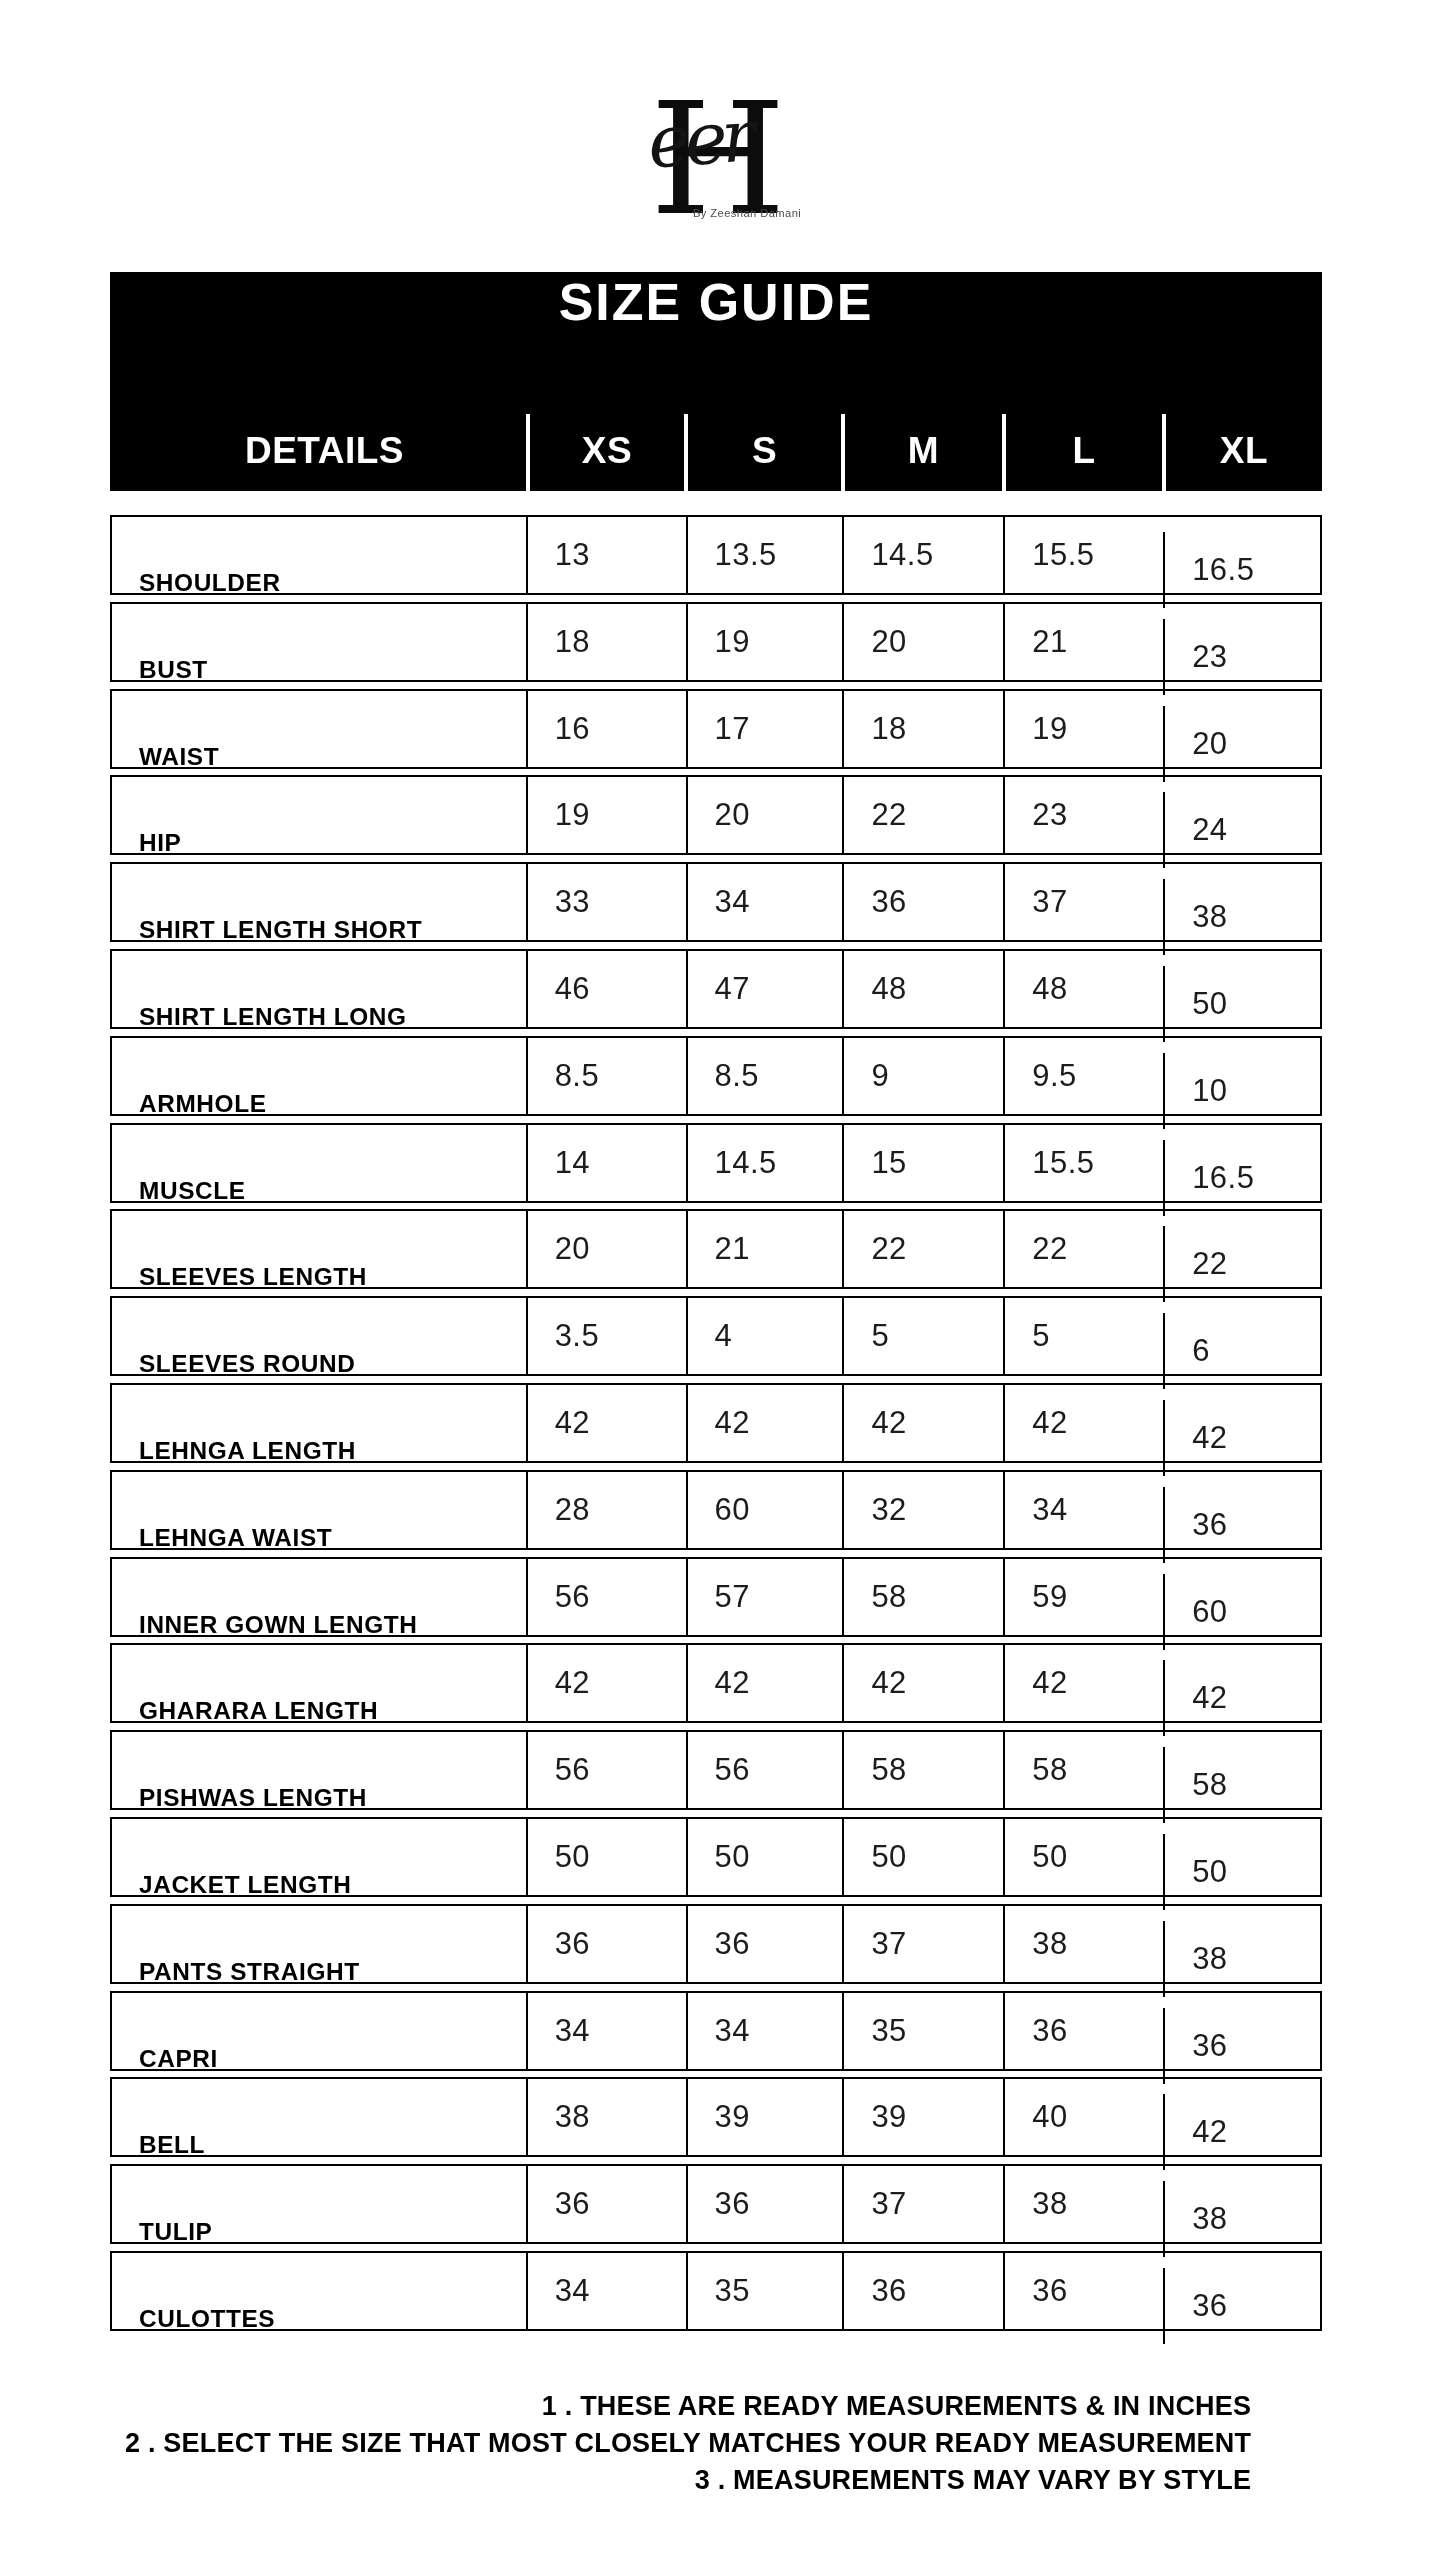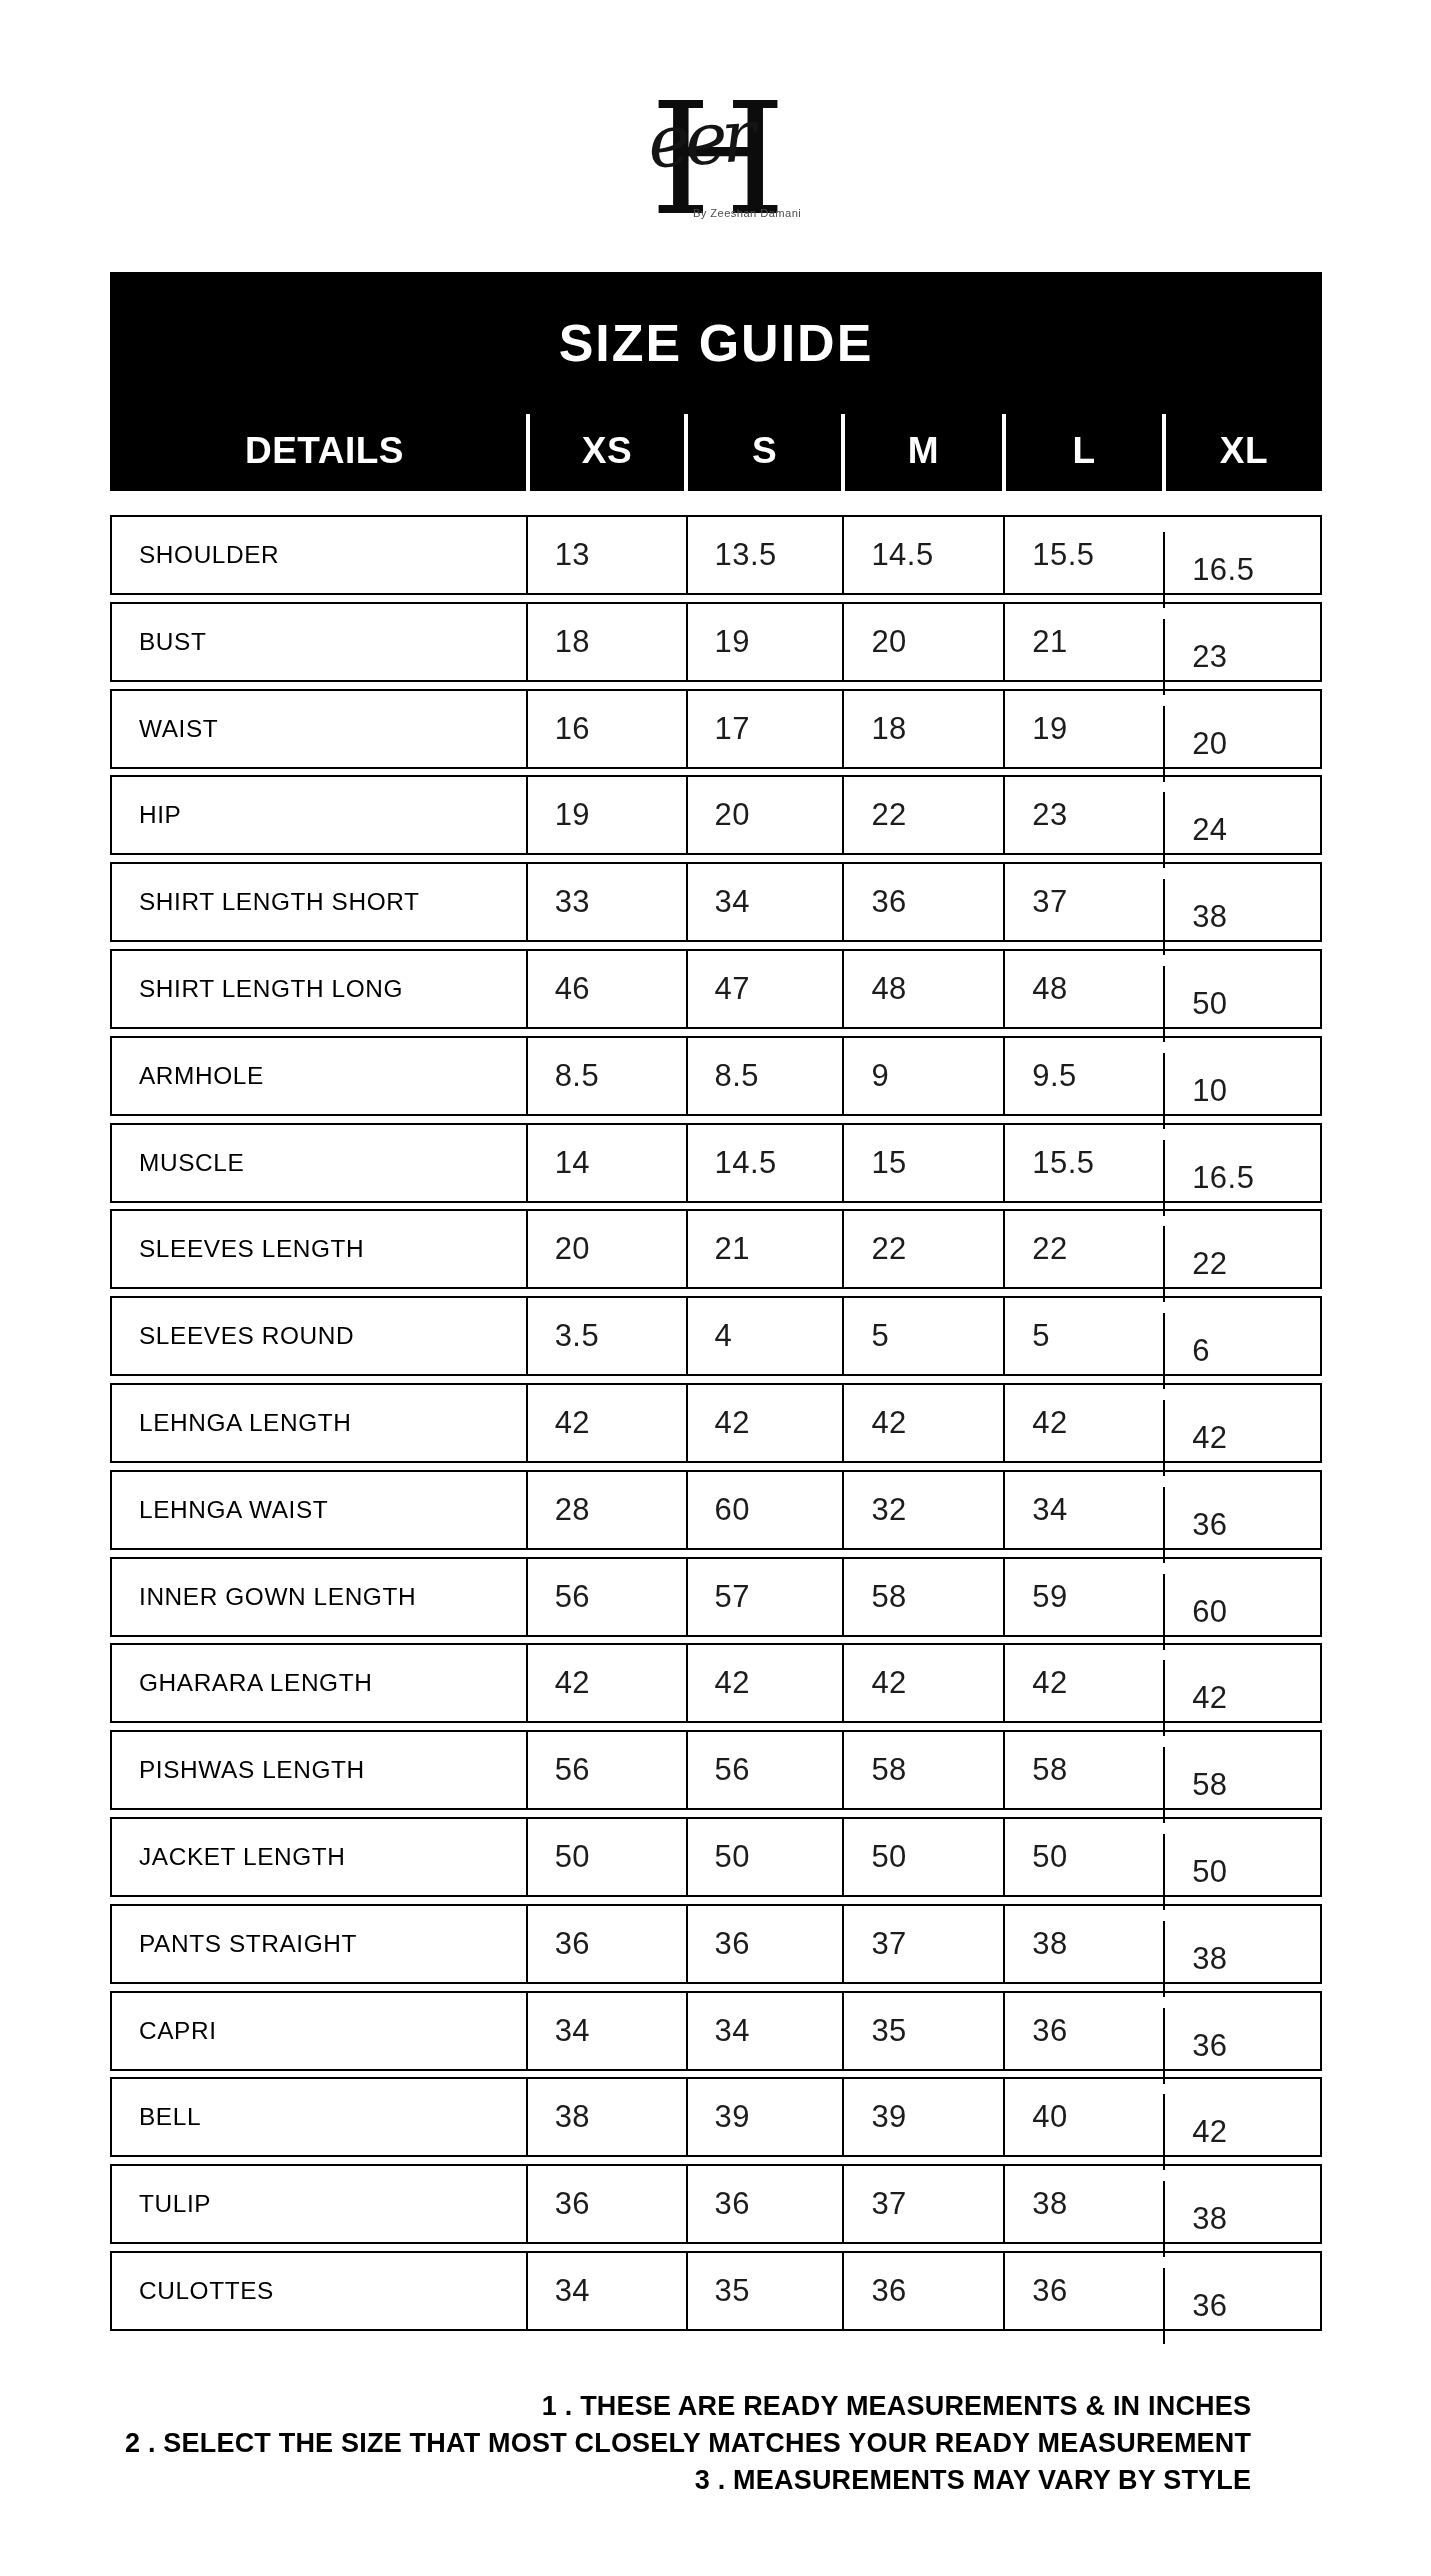--- a/index.html
+++ b/index.html
@@ -29,21 +29,21 @@
   .logo-tagline {
     position:absolute; top:207px; left:693px;
     font-size:11.2px; line-height:13.7px; letter-spacing:0.4px;
     color:#4d4d4d; font-weight:400; white-space:nowrap;
   }
 
   
   .banner {
     position:absolute; left:110px; top:272px; width:1212px; height:142px;
     background:#000;
-    display:flex; align-items:center; justify-content:center;
+    display:flex; justify-content:center;
   }
   .banner span {
     color:#fff; font-size:52px; font-weight:700; letter-spacing:2px;
     white-space:nowrap;
   }
 
   
   .cols-header {
     position:absolute; left:110px; top:410px; width:1212px; height:81px;
     display:flex;
@@ -61,22 +61,23 @@
 
   
   .rows { position:absolute; left:110px; top:515px; width:1212px; }
   .row {
     display:flex; height:80px; margin-bottom:6.8px;
     border:2.9px solid #000; background:#fff;
   }
   .cell { display:flex; align-items:center; height:100%; }
   .cell.label {
     width:414px; padding-left:27px;
-    font-size:24.4px; font-weight:400; letter-spacing:0.6px;
+    font-size:24.4px; font-weight:700; letter-spacing:0.6px;
     white-space:nowrap;
+    margin-top:28px;
   }
   .cell.val {
     border-left:2.4px solid #000;
     padding-left:27px;
     font-size:31px; font-weight:400; color:#1c1c1c;
     letter-spacing:0.5px;
   }
   .vw0 { width:160px; } .vw1 { width:157px; } .vw2 { width:161px; }
   .vw3 { width:160px; } .vw4 { width:157px;margin-top:15px; }
 

